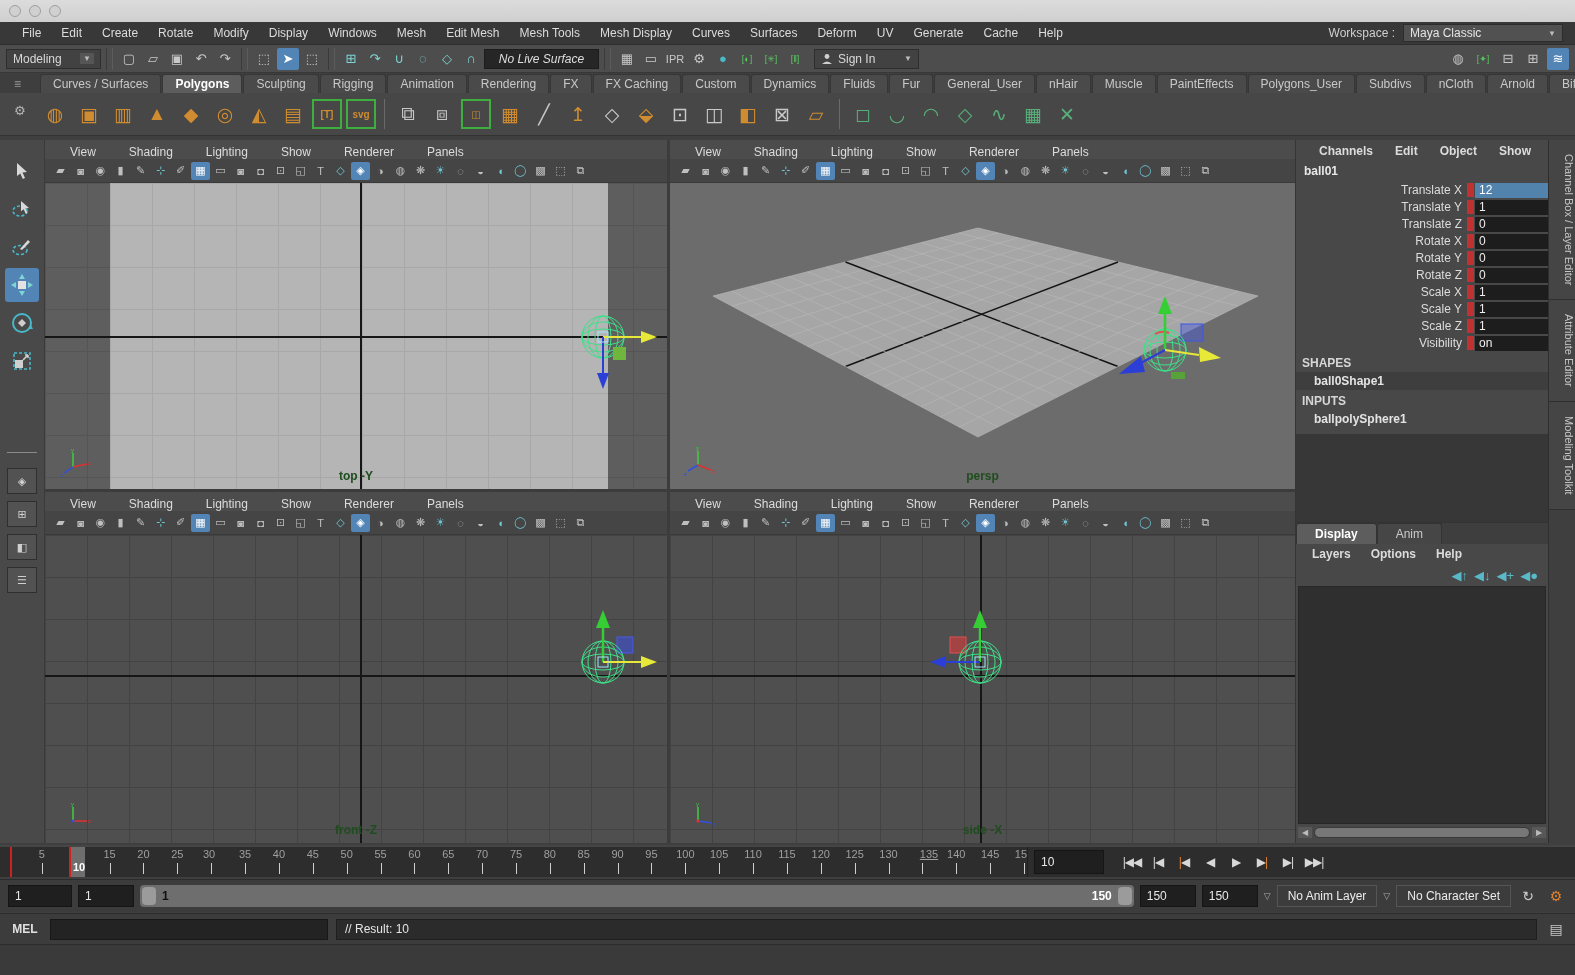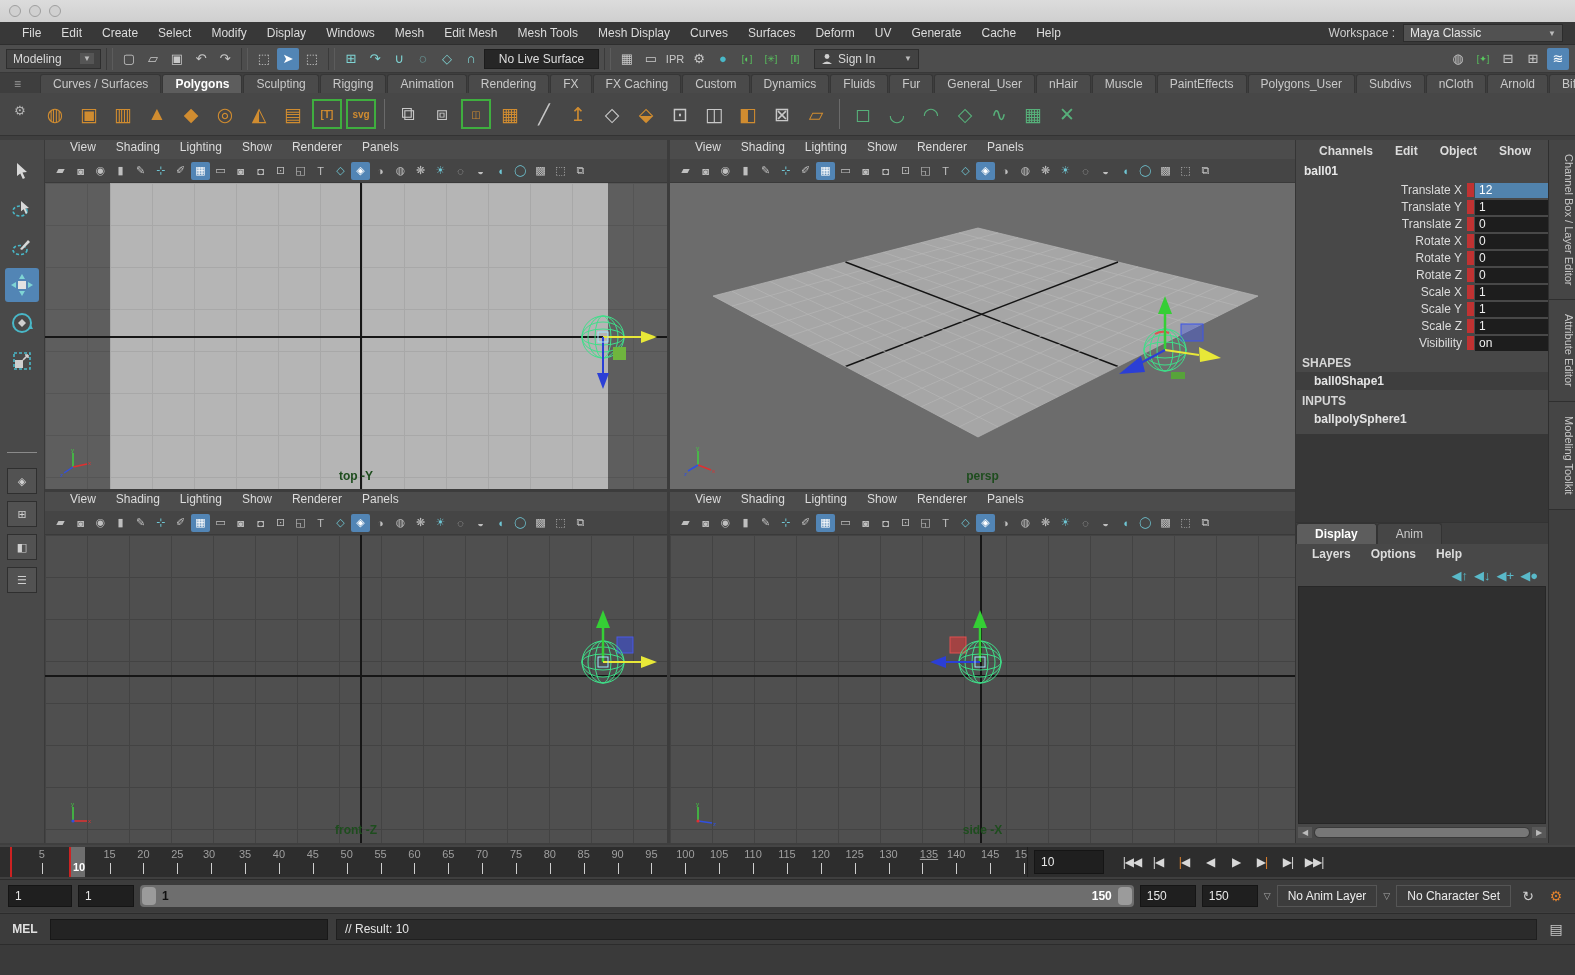--- a/index.html
+++ b/index.html
@@ -20,21 +20,21 @@
 .ws-select { margin-left:8px; width:160px; height:18px; background:#515151; border:1px solid #2c2c2c; display:flex; align-items:center; padding:0 6px; color:#e4e4e4; }
 .ws-caret { margin-left:auto; font-size:8px; color:#bbb; }
 
 
 .statusline { height:28px; background:#4d4d4d; display:flex; align-items:center; padding:0 6px; gap:2px; border-bottom:1px solid #383838; }
 .menuset { width:95px; height:20px; background:#424242; border:1px solid #2e2e2e; display:flex; align-items:center; padding:0 6px; }
 .menuset .ws-caret { background:#555; padding:1px 3px; }
 .sl-sep { width:7px; height:22px; margin:0 3px; border-left:1px solid #3a3a3a; border-right:1px solid #5c5c5c; }
 .sl-icon { width:22px; height:22px; display:flex; align-items:center; justify-content:center; font-size:13px; color:#c8c8c8; border-radius:2px; cursor:default; }
 .sl-icon.active { background:#5285b5; color:#fff; }
-.sl-field { width:115px; height:20px; background:#262626; border:1px solid #1c1c1c; display:flex; align-items:center; justify-content:center; color:#dfdfdf; }
+.sl-field { width:115px; height:20px; background:#262626; border:1px solid #1c1c1c; display:flex; align-items:center; justify-content:center; color:#dfdfdf;font-style:italic; }
 .signin { width:105px; height:20px; background:#424242; border:1px solid #2e2e2e; display:flex; align-items:center; gap:5px; padding:0 6px; margin-left:6px; }
 .right-icons { margin-left:auto; display:flex; gap:3px; }
 
 
 .shelf { background:#474747; border-bottom:1px solid #333; }
 .shelftabs { height:20px; display:flex; align-items:flex-end; padding-left:40px; background:#3e3e3e; position:relative; }
 .shelf-grip { position:absolute; left:14px; top:4px; color:#9a9a9a; font-size:12px; }
 .shelftab { padding:2px 12px; background:#4a4a4a; color:#c9c9c9; border:1px solid #363636; border-bottom:none; margin-right:1px; border-radius:3px 3px 0 0; font-size:12px; white-space:nowrap; }
 .shelftab.active { background:#5d5d5d; color:#fff; font-weight:bold; }
 .shelficons { height:42px; display:flex; align-items:center; padding-left:40px; gap:4px; position:relative; }
@@ -47,21 +47,21 @@
 .main { position:absolute; top:140px; left:0; width:1575px; height:703px; display:flex; }
 .toolbox { width:45px; background:#494949; display:flex; flex-direction:column; align-items:center; padding-top:14px; gap:4px; border-right:1px solid #3a3a3a; }
 .tool { width:34px; height:34px; display:flex; align-items:center; justify-content:center; border-radius:3px; }
 .tool.active { background:#5285b5; }
 .tool svg { display:block; }
 .tb-div { width:30px; height:1px; background:#8a8a8a; margin:70px 0 8px; }
 .layout-btn { width:30px; height:26px; border:1px solid #2f2f2f; background:#525252; display:flex; align-items:center; justify-content:center; color:#d0d0d0; font-size:11px; margin-top:3px; }
 
 .vparea { width:1250px; height:703px; background:#3c3c3c; display:grid; grid-template-columns:622px 1fr; grid-template-rows:349px 1fr; gap:3px; }
 .viewport { display:flex; flex-direction:column; background:#4c4c4c; min-width:0; min-height:0; }
-.vp-menu { height:19px; display:flex; align-items:flex-start; gap:2px; padding-left:16px; background:#4c4c4c; }
+.vp-menu { height:19px; display:flex; align-items:flex-end; gap:15px; padding-left:16px; background:#4c4c4c; }
 .vp-menu span { padding:0 9px; color:#dcdcdc; font-size:12px; }
 .vp-icons { height:24px; display:flex; align-items:center; gap:1px; padding-left:6px; background:#454545; border-bottom:1px solid #3a3a3a; overflow:hidden; }
 .vp-ic { width:19px; height:18px; display:flex; align-items:center; justify-content:center; font-size:11px; color:#bfbfbf; border-radius:2px; flex:0 0 auto; }
 .vp-ic.teal { color:#6fc6d4; }
 .vp-ic.active { background:#5285b5; color:#fff; }
 .vp-canvas { position:relative; flex:1; overflow:hidden; }
 .vp-label { position:absolute; bottom:6px; left:0; right:0; text-align:center; color:#1e4d1e; font-weight:bold; font-size:12px; }
 .ortho { background:#4f4f4f; background-image:linear-gradient(#434343 1px,transparent 1px),linear-gradient(90deg,#434343 1px,transparent 1px); background-size:42px 42px; }
 .axis-h, .axis-v { position:absolute; background:#161616; }
 .axis-h { height:2px; left:0; right:0; }
@@ -145,21 +145,21 @@
       <div class="light"></div>
       <div class="light"></div>
     </div>
   </div>
 
   <div class="menubar">
     <span id="menu-items" style="display:flex;">
         <span class="menu-item">File</span>
         <span class="menu-item">Edit</span>
         <span class="menu-item">Create</span>
-        <span class="menu-item">Select</span>
+        <span class="menu-item">Rotate</span>
         <span class="menu-item">Modify</span>
         <span class="menu-item">Display</span>
         <span class="menu-item">Windows</span>
         <span class="menu-item">Mesh</span>
         <span class="menu-item">Edit Mesh</span>
         <span class="menu-item">Mesh Tools</span>
         <span class="menu-item">Mesh Display</span>
         <span class="menu-item">Curves</span>
         <span class="menu-item">Surfaces</span>
         <span class="menu-item">Deform</span>

